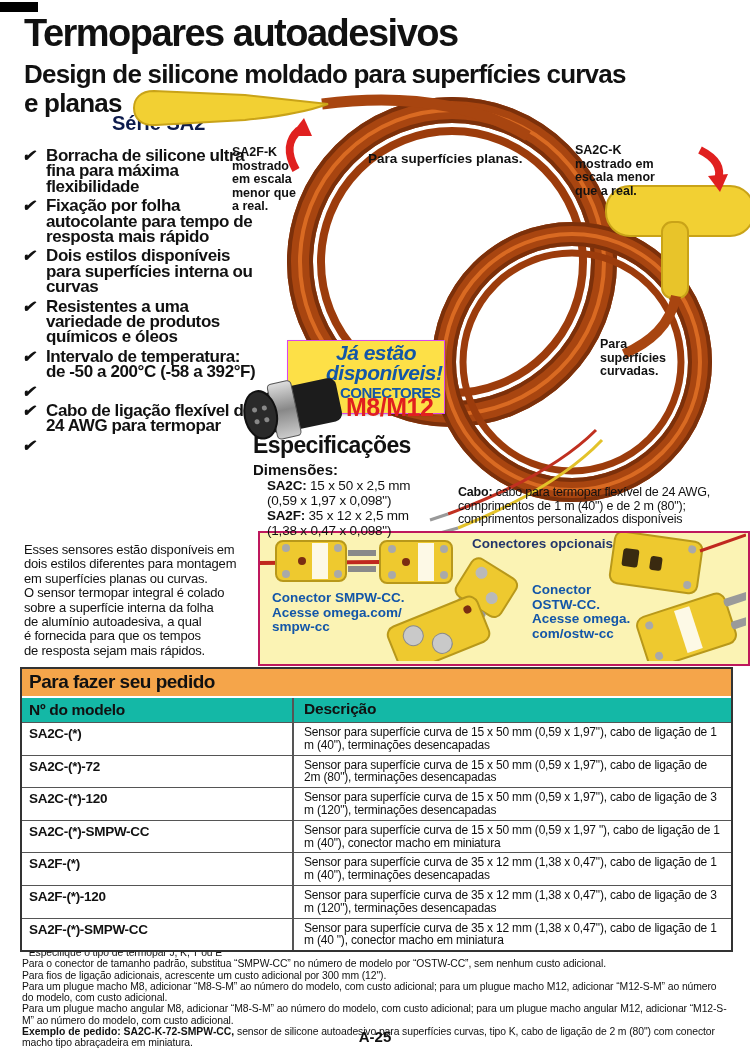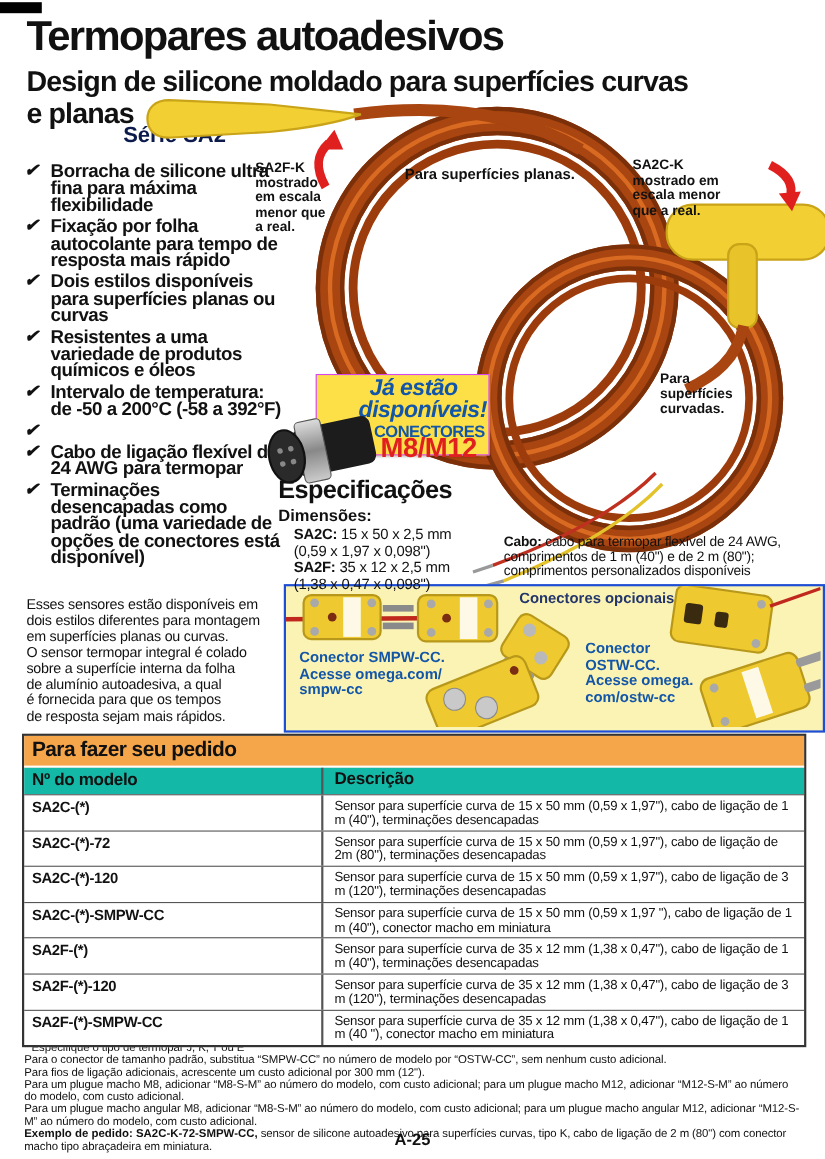--- a/index.html
+++ b/index.html
@@ -34,21 +34,21 @@
   
   #spec-heading{left:253px;top:432px;font-size:23px;font-weight:bold;letter-spacing:-0.6px;z-index:3;}
   #spec-dims{left:253px;top:461px;font-size:15px;font-weight:bold;z-index:3;}
   .specline{font-size:13.5px;z-index:3;letter-spacing:-0.2px;}
   #spec-c1{left:267px;top:478px;}
   #spec-c2{left:267px;top:493px;}
   #spec-f1{left:267px;top:508px;}
   #spec-f2{left:267px;top:523px;}
   #cable-note{left:458px;top:486px;width:292px;font-size:12.5px;line-height:13.6px;z-index:3;letter-spacing:-0.2px;}
   
-  #conn-box{left:258px;top:531px;width:488px;height:131px;background:#fbf3b4;border:2px solid #1d4ed8;z-index:2;}
+  #conn-box{left:258px;top:531px;width:488px;height:131px;background:#fbf3b4;border:2px solid #be185d;z-index:2;}
   #conn-title{position:absolute;left:212px;top:3px;font-size:13.5px;font-weight:bold;color:#23366b;}
   .connlink{position:absolute;font-size:13.5px;font-weight:bold;color:#1356a8;line-height:14.5px;}
   #conn-smpw{left:12px;top:58px;}
   #conn-ostw{left:272px;top:50px;}
   
   #order{left:20px;top:667px;width:709px;border:2px solid #333;z-index:4;background:#fff;}
   #order-title{background:#f5a54a;font-size:19px;font-weight:bold;padding:2px 0 3px 7px;letter-spacing:-0.5px;border-bottom:2px solid #fff;}
   .trow{display:flex;border-top:1px solid #555;}
   .trow.head{background:#14b8a6;border-top:none;font-weight:bold;}
   .cell-m{flex:0 0 272px;padding:3px 6px 3px 7px;border-right:2px solid #555;box-sizing:border-box;
@@ -145,40 +145,39 @@
   <div class="feat">
       <span class="chk">✔</span>
       <span class="txt">Borracha de silicone ultra fina para máxima flexibilidade</span>
     </div>
   <div class="feat">
       <span class="chk">✔</span>
       <span class="txt">Fixação por folha autocolante para tempo de resposta mais rápido</span>
     </div>
   <div class="feat">
       <span class="chk">✔</span>
-      <span class="txt">Dois estilos disponíveis para superfícies planas ou curvas</span>
+      <span class="txt">Dois estilos disponíveis para superfícies interna ou curvas</span>
     </div>
   <div class="feat">
       <span class="chk">✔</span>
       <span class="txt">Resistentes a uma variedade de produtos químicos e óleos</span>
     </div>
   <div class="feat">
       <span class="chk">✔</span>
       <span class="txt">Intervalo de temperatura: de -50 a 200°C (-58 a 392°F)</span>
     </div>
   <div class="feat">
       <span class="chk">✔</span>
     </div>
   <div class="feat">
       <span class="chk">✔</span>
       <span class="txt">Cabo de ligação flexível de 24 AWG para termopar</span>
     </div>
   <div class="feat">
       <span class="chk">✔</span>
-      <span class="txt">Terminações desencapadas como padrão (uma variedade de opções de conectores está disponível)</span>
     </div>
 </div>
 <div class="abs pre" id="intro">Esses sensores estão disponíveis em
 dois estilos diferentes para montagem
 em superfícies planas ou curvas.
 O sensor termopar integral é colado
 sobre a superfície interna da folha
 de alumínio autoadesiva, a qual
 é fornecida para que os tempos
 de resposta sejam mais rápidos.</div>

